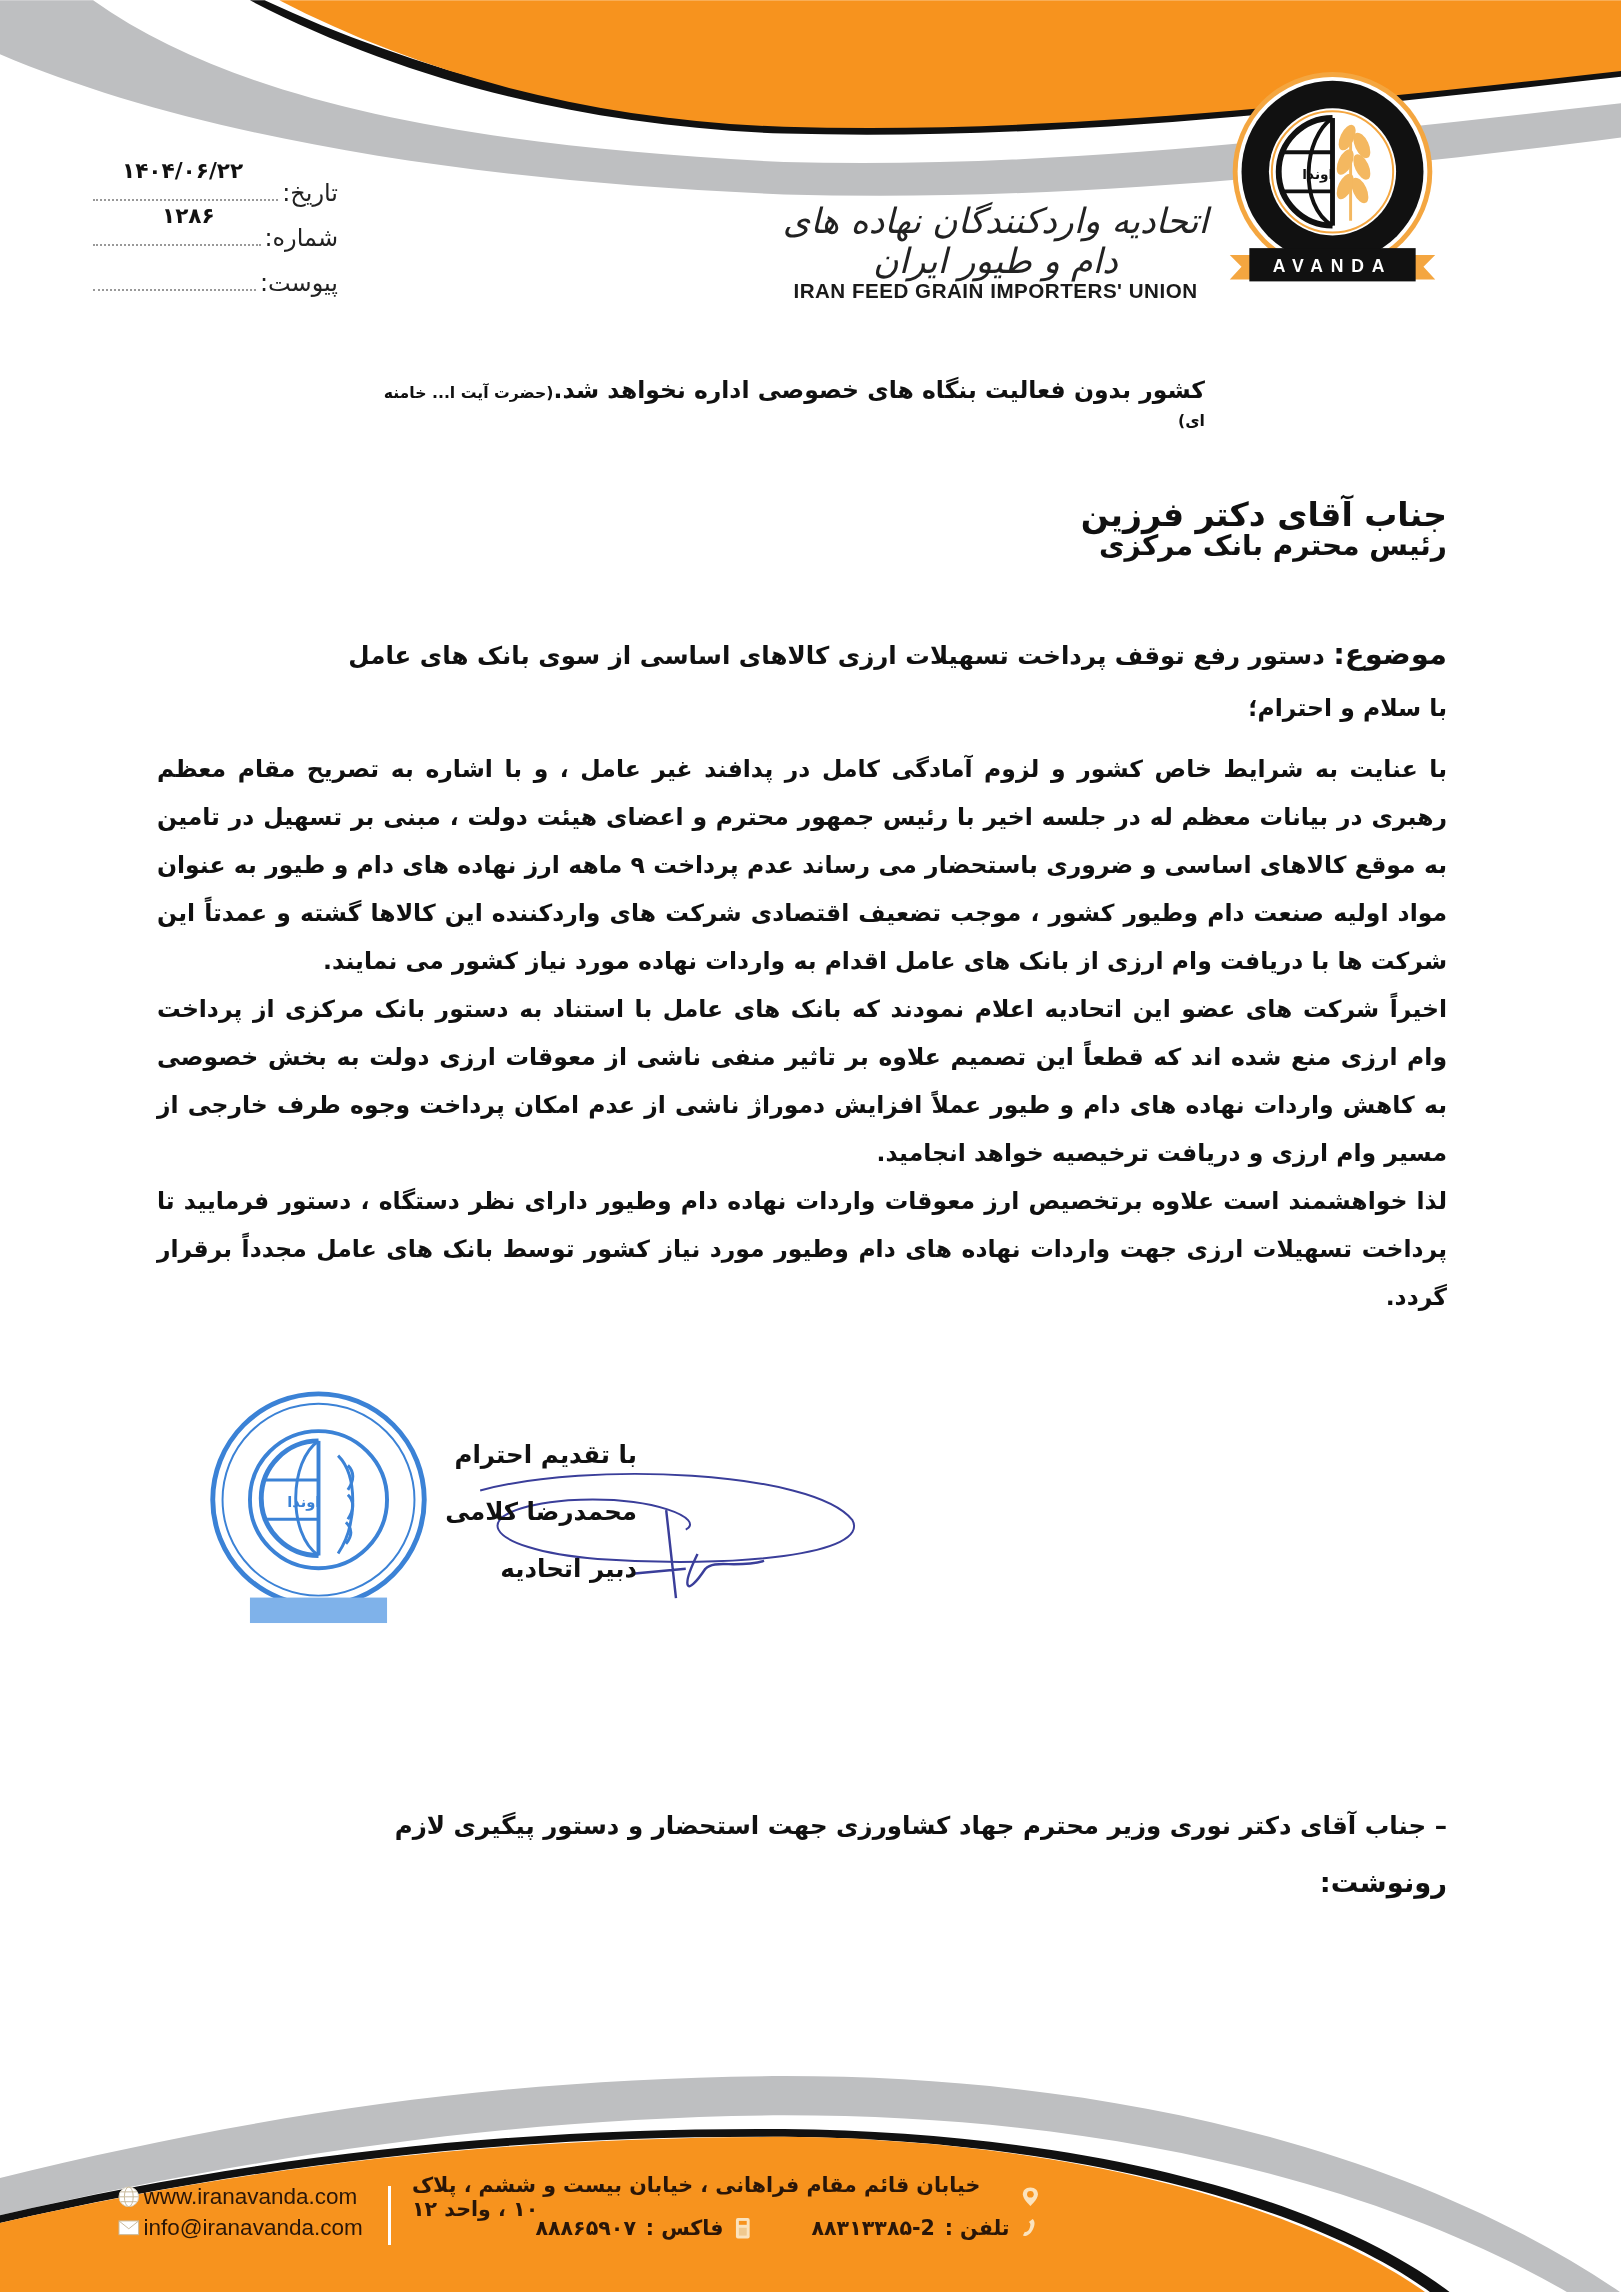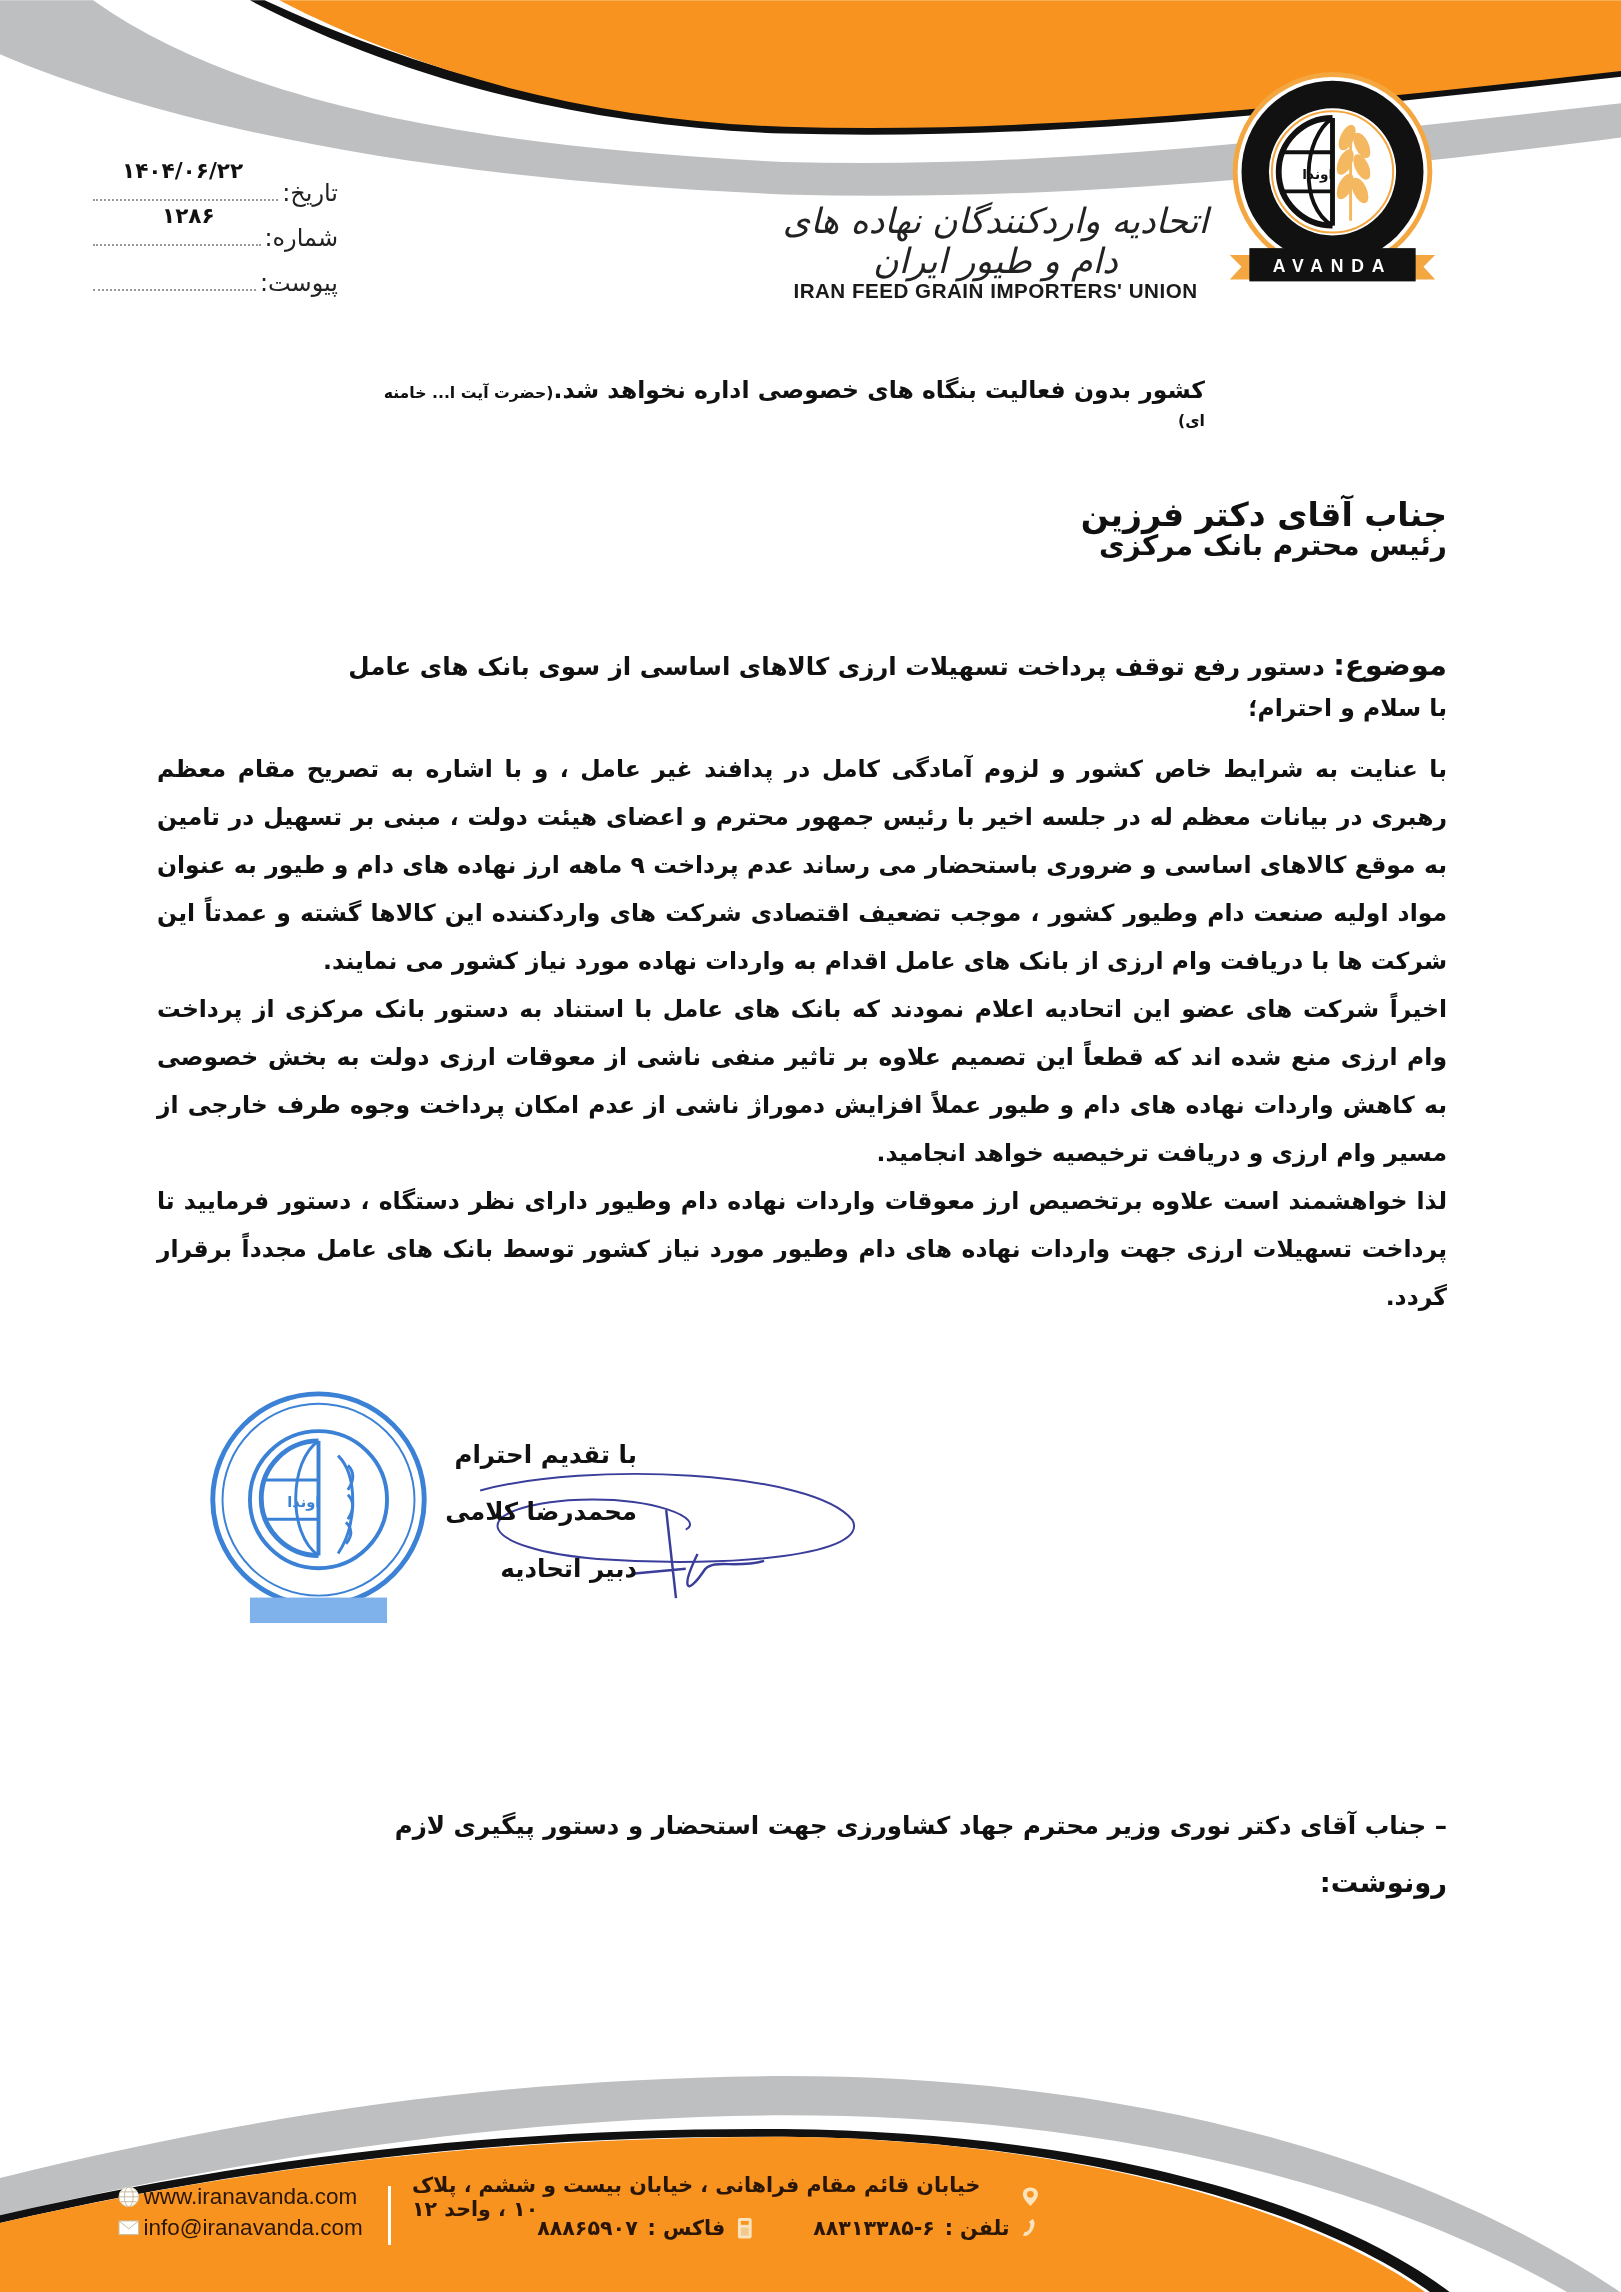--- a/index.html
+++ b/index.html
@@ -29,21 +29,21 @@
   .logo { left: 1220px; top: 69px; width: 225px; height: 235px; }
 
   
   .quote { left: 372px; top: 376px; width: 833px; direction: rtl; text-align: right;
            font-weight: bold; font-size: 23.5px; }
   .quote small { font-size: 15.7px; font-weight: bold; }
 
   .content { right: 174px; width: 1274px; direction: rtl; text-align: right; }
   .addr1 { top: 495px; font-weight: bold; font-size: 33px; }
   .addr2 { top: 529px; font-weight: bold; font-size: 28px; }
-  .subject { top: 637px; font-weight: bold; font-size: 24.5px; margin-top: 11px; }
+  .subject { top: 637px; font-weight: bold; font-size: 24.5px; }
   .subject .label { font-size: 29px; }
   .greeting { top: 694px; font-weight: bold; font-size: 23.5px; }
 
   .body-text { top: 745px; left: 157px; right: 174px; width: auto;
                font-weight: bold; font-size: 23.5px; line-height: 48px; text-align: justify;
                text-align-last: right; }
   .body-text p { margin: 0; }
   .strong { font-weight: 900; }
 
   
@@ -208,21 +208,21 @@
       <path d="M10,1 C4,1 1,5 1,9 C1,15 10,23 10,23 C10,23 19,15 19,9 C19,5 16,1 10,1 Z" fill="#FBE3BE"></path>
       <circle cx="10" cy="9" r="4" fill="#F7931E"></circle>
     </svg>
     <span>خیابان قائم مقام فراهانی ، خیابان بیست و ششم ، پلاک ۱۰ ، واحد ۱۲</span>
   </div>
   <div class="row">
     <svg class="ic" viewBox="0 0 20 24">
       <path d="M14,3 C16,5 17,8 14,14 C11,20 6,21 4,20 L6,16 C8,17 10,15 11,12 C12,9 12,7 10,6 Z" fill="#FBE3BE"></path>
     </svg>
     <span>تلفن :</span>
-    <span>۸۸۳۱۳۳۸۵-۶</span>
+    <span>۸۸۳۱۳۳۸۵-2</span>
     <span style="width:39px;display:inline-block"></span>
     <svg class="ic" viewBox="0 0 20 24">
       <rect x="3" y="2" width="14" height="21" rx="2" fill="#FBE3BE"></rect>
       <rect x="6" y="5" width="8" height="4" fill="#F7931E"></rect>
       <rect x="6" y="12" width="8" height="8" fill="#F0C98F"></rect>
     </svg>
     <span>فاکس :</span>
     <span>۸۸۸۶۵۹۰۷</span>
   </div>
 </div>

